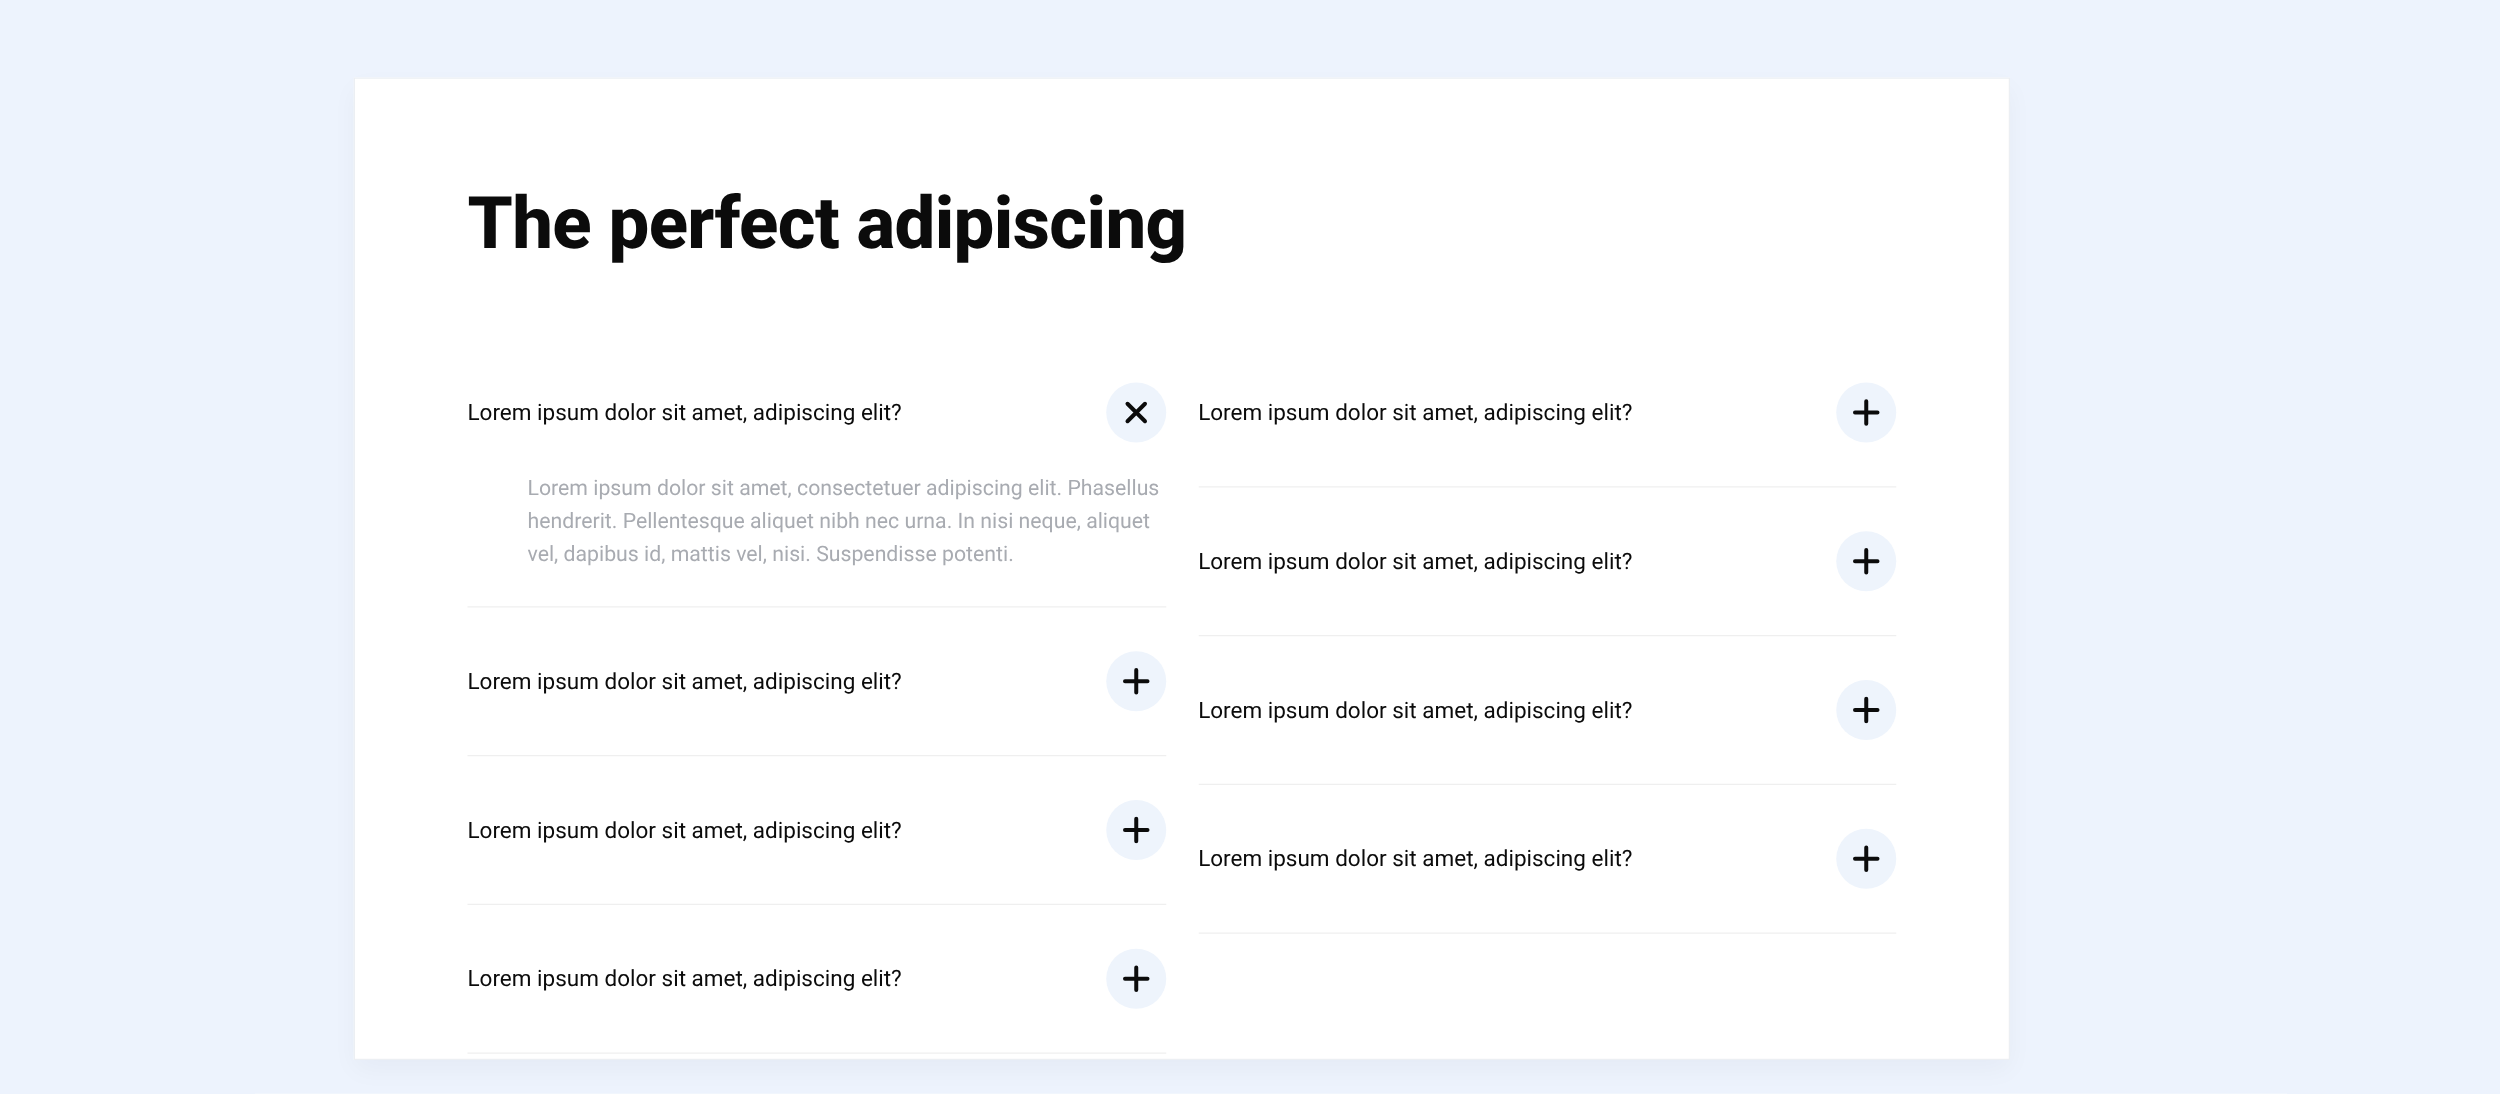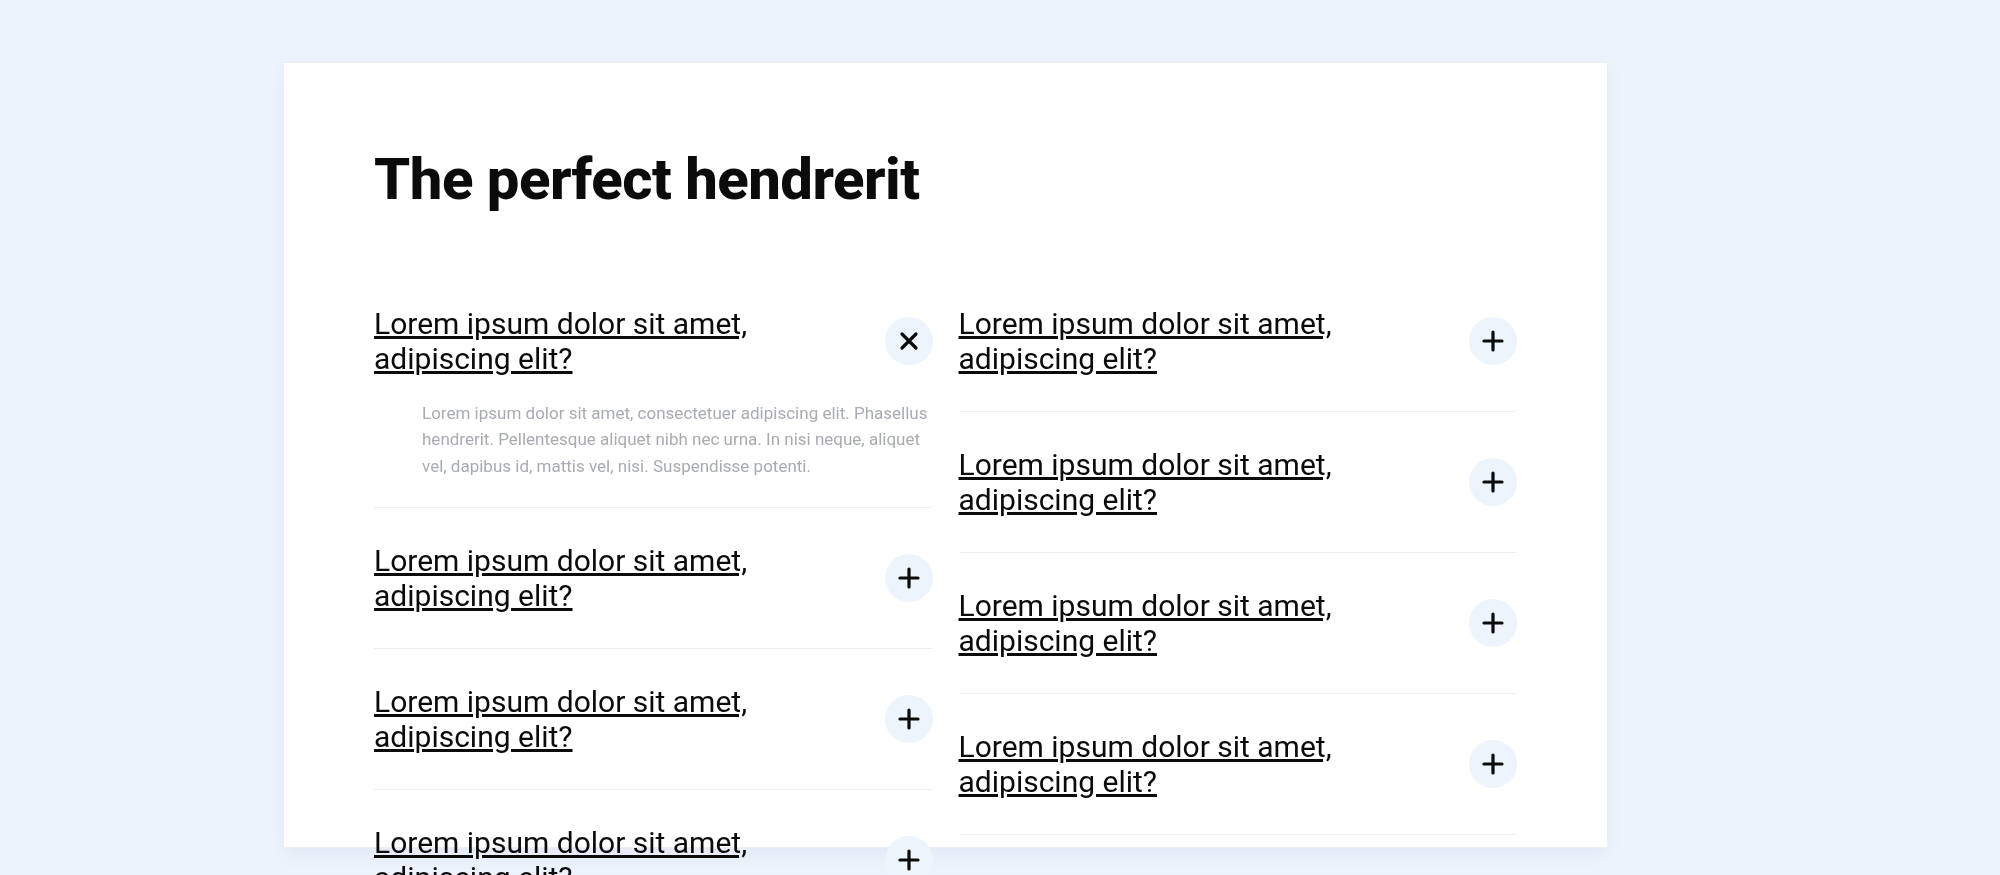--- a/index.html
+++ b/index.html
@@ -43,24 +43,23 @@
   }
   .item-head {
     display: flex;
     align-items: center;
     justify-content: space-between;
     padding: 35px 0 35px 0;
     cursor: pointer;
   }
   .item.expanded .item-head { padding-bottom: 24px; }
   .q {
-    font-size: 30px;
+    font-size: 18px;
     color: #0b0b0b;
     font-weight: 400;
-    text-decoration: underline;
   }
   .btn {
     width: 48px;
     height: 48px;
     border-radius: 50%;
     background: #eef4fc;
     display: flex;
     align-items: center;
     justify-content: center;
     flex: none;
@@ -73,21 +72,21 @@
     color: #a8abb1;
     padding-bottom: 28px;
     max-width: 560px;
     margin-left: 48px;
   }
 </style>
 </head>
 <body>
 
 <div class="card">
-  <h1 class="section-title">The perfect hendrerit</h1>
+  <h1 class="section-title">The perfect adipiscing</h1>
 
   <div class="columns">
 
     <div class="col">
 
       <div class="item expanded">
         <div class="item-head">
           <span class="q">Lorem ipsum dolor sit amet, adipiscing elit?</span>
           <span class="btn">
             <svg width="20" height="20" viewBox="0 0 20 20">

